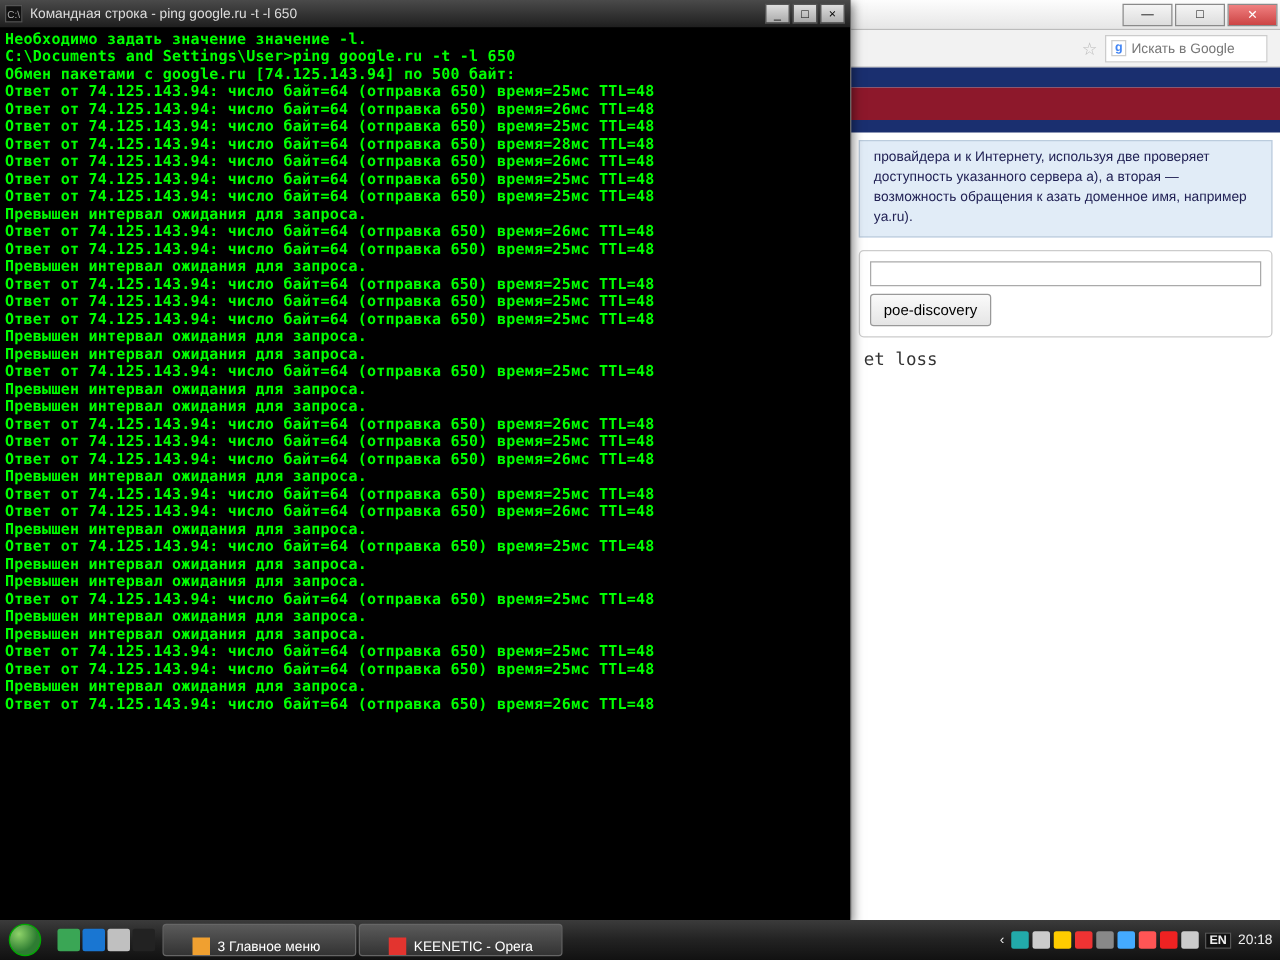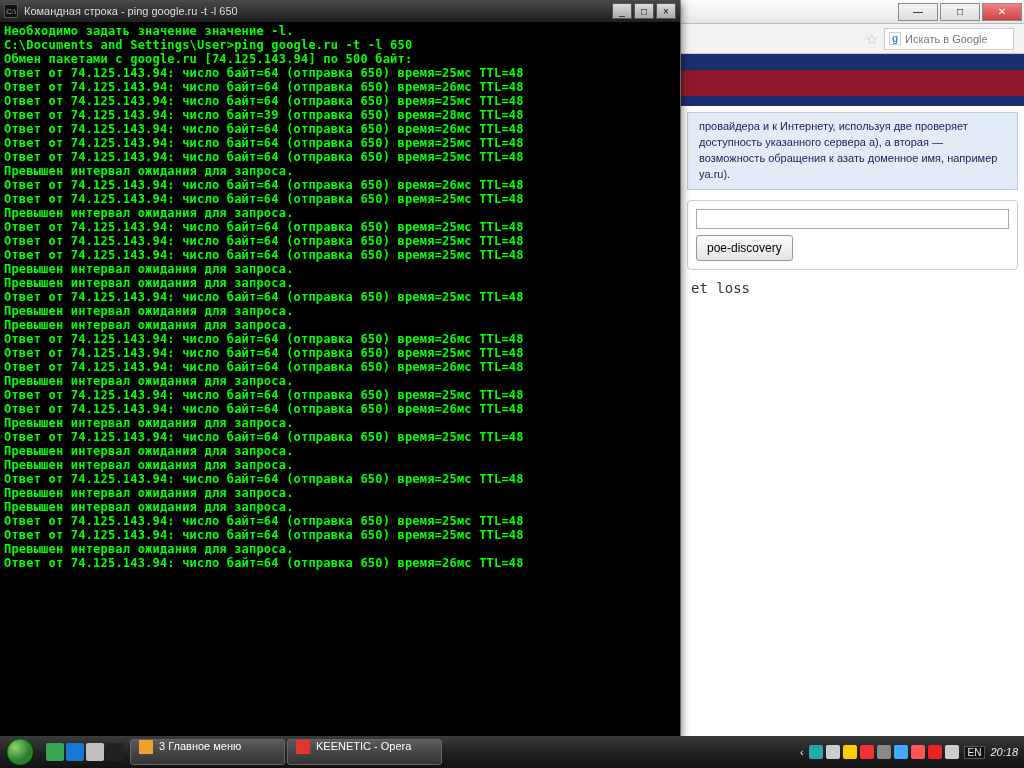--- a/index.html
+++ b/index.html
@@ -80,29 +80,29 @@
   }
   .taskbar .start .orb{
     width:26px;height:26px;border-radius:50%;
     background:radial-gradient(circle at 30% 30%, #8fd36a, #2e7d32 60%);
     border:1px solid #0a0;position:relative;
   }
   .taskbar .ql{display:flex;gap:2px;padding:0 6px;}
   .taskbar .ql .qi{width:18px;height:18px;border-radius:2px;}
   .taskbar .tasks{display:flex;flex:1;gap:2px;height:28px;align-items:center;}
   .taskbar .task{
-    height:26px;min-width:155px;padding:0 8px;
+    height:26px;min-width:155px;padding:0 23px;
     background:linear-gradient(#5a5a5a,#333);border:1px solid #666;border-radius:3px;
-    display:flex;align-items:flex-start;gap:6px;color:#fff;font-size:11px;
+    display:flex;align-items:flex-end;gap:6px;color:#fff;font-size:11px;
   }
   .taskbar .task.active{background:linear-gradient(#6b8ab8,#3a5a88);}
   .taskbar .task .ti{width:14px;height:14px;}
   .taskbar .tray{display:flex;align-items:center;gap:5px;padding:0 6px;font-size:11px;}
-  .taskbar .tray .lang{background:#111;border:1px solid #555;padding:0 3px;font-size:10px;}
-  .taskbar .tray .clk{font-size:11px;font-style:italic;}
+  .taskbar .tray .lang{background:#111;border:1px solid #555;padding:0 3px;font-size:10px;font-weight:bold;}
+  .taskbar .tray .clk{font-size:11px;}
   .taskbar .tray .ic{width:14px;height:14px;}
 </style>
 </head>
 <body>
 
 <div class="bg-browser">
   <div class="winchrome">
     <div class="wbtn">—</div>
     <div class="wbtn">□</div>
     <div class="wbtn close">✕</div>
@@ -139,21 +139,21 @@
   <div class="term" id="term">
       <div class="l">Необходимо задать значение значение -l.</div>
       <div class="l"></div>
       <div class="l">C:\Documents and Settings\User&gt;ping google.ru -t -l 650</div>
       <div class="l"></div>
       <div class="l">Обмен пакетами с google.ru [74.125.143.94] по 500 байт:</div>
       <div class="l"></div>
       <div class="l">Ответ от 74.125.143.94: число байт=64 (отправка 650) время=25мс TTL=48</div>
       <div class="l">Ответ от 74.125.143.94: число байт=64 (отправка 650) время=26мс TTL=48</div>
       <div class="l">Ответ от 74.125.143.94: число байт=64 (отправка 650) время=25мс TTL=48</div>
-      <div class="l">Ответ от 74.125.143.94: число байт=39 (отправка 650) время=28мс TTL=48</div>
+      <div class="l">Ответ от 74.125.143.94: число байт=64 (отправка 650) время=28мс TTL=48</div>
       <div class="l">Ответ от 74.125.143.94: число байт=64 (отправка 650) время=26мс TTL=48</div>
       <div class="l">Ответ от 74.125.143.94: число байт=64 (отправка 650) время=25мс TTL=48</div>
       <div class="l">Ответ от 74.125.143.94: число байт=64 (отправка 650) время=25мс TTL=48</div>
       <div class="l">Превышен интервал ожидания для запроса.</div>
       <div class="l">Ответ от 74.125.143.94: число байт=64 (отправка 650) время=26мс TTL=48</div>
       <div class="l">Ответ от 74.125.143.94: число байт=64 (отправка 650) время=25мс TTL=48</div>
       <div class="l">Превышен интервал ожидания для запроса.</div>
       <div class="l">Ответ от 74.125.143.94: число байт=64 (отправка 650) время=25мс TTL=48</div>
       <div class="l">Ответ от 74.125.143.94: число байт=64 (отправка 650) время=25мс TTL=48</div>
       <div class="l">Ответ от 74.125.143.94: число байт=64 (отправка 650) время=25мс TTL=48</div>

